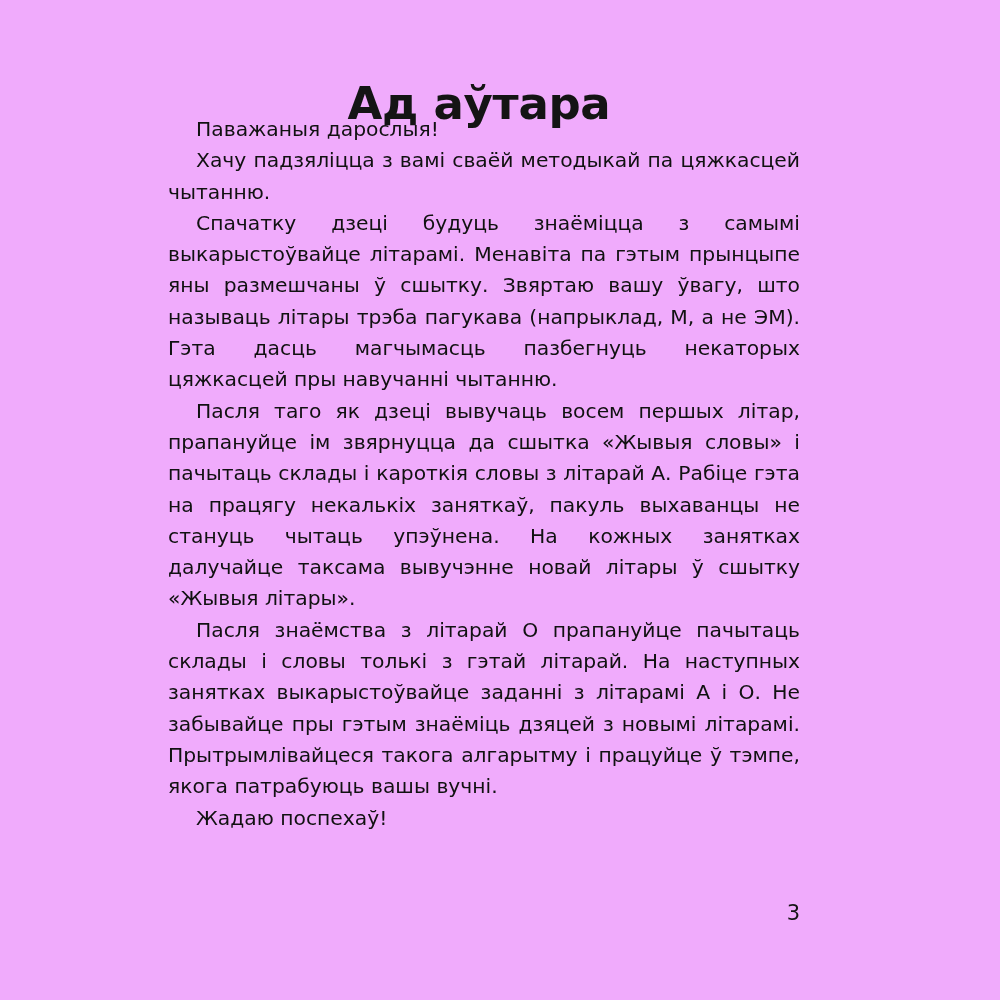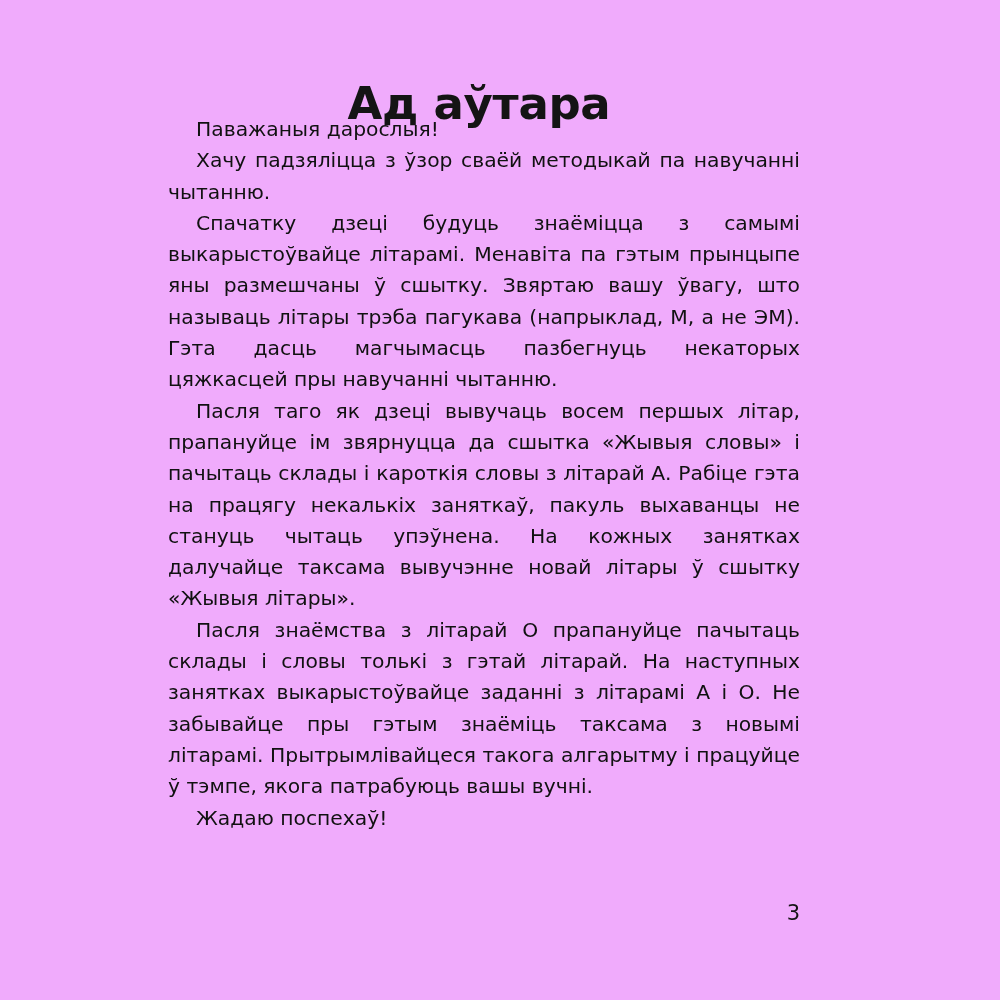--- a/index.html
+++ b/index.html
@@ -75,22 +75,22 @@
 </style>
 </head>
 <body>
 
 <div class="page">
 
   <h1 class="page-title">Ад аўтара</h1>
 
   <div class="body-text">
     <p>Паважаныя дарослыя!</p>
-    <p>Хачу падзяліцца з ўзор сваёй методыкай па навучанні чытанню.</p>
+    <p>Хачу падзяліцца з вамі сваёй методыкай па цяжкасцей чытанню.</p>
     <p>Спачатку дзеці будуць знаёміцца з самымі выкарыстоўвайце літарамі. Менавіта па гэтым прынцыпе яны размешчаны ў сшытку. Звяртаю вашу ўвагу, што называць літары трэба пагукава (напрыклад, М, а не ЭМ). Гэта дасць магчымасць пазбегнуць некаторых цяжкасцей пры навучанні чытанню.</p>
     <p>Пасля таго як дзеці вывучаць восем першых літар, прапануйце ім звярнуцца да сшытка «Жывыя словы» і пачытаць склады і кароткія словы з літарай А. Рабіце гэта на працягу некалькіх заняткаў, пакуль выхаванцы не стануць чытаць упэўнена. На кожных занятках далучайце таксама вывучэнне новай літары ў сшытку «Жывыя літары».</p>
-    <p>Пасля знаёмства з літарай О прапануйце пачытаць склады і словы толькі з гэтай літарай. На наступных занятках выкарыстоўвайце заданні з літарамі А і О. Не забывайце пры гэтым знаёміць таксама з новымі літарамі. Прытрымлівайцеся такога алгарытму і працуйце ў тэмпе, якога патрабуюць вашы вучні.</p>
+    <p>Пасля знаёмства з літарай О прапануйце пачытаць склады і словы толькі з гэтай літарай. На наступных занятках выкарыстоўвайце заданні з літарамі А і О. Не забывайце пры гэтым знаёміць дзяцей з новымі літарамі. Прытрымлівайцеся такога алгарытму і працуйце ў тэмпе, якога патрабуюць вашы вучні.</p>
     <p>Жадаю поспехаў!</p>
   </div>
 
   <div class="page-number">3</div>
 
 </div>
 
 </body></html>

